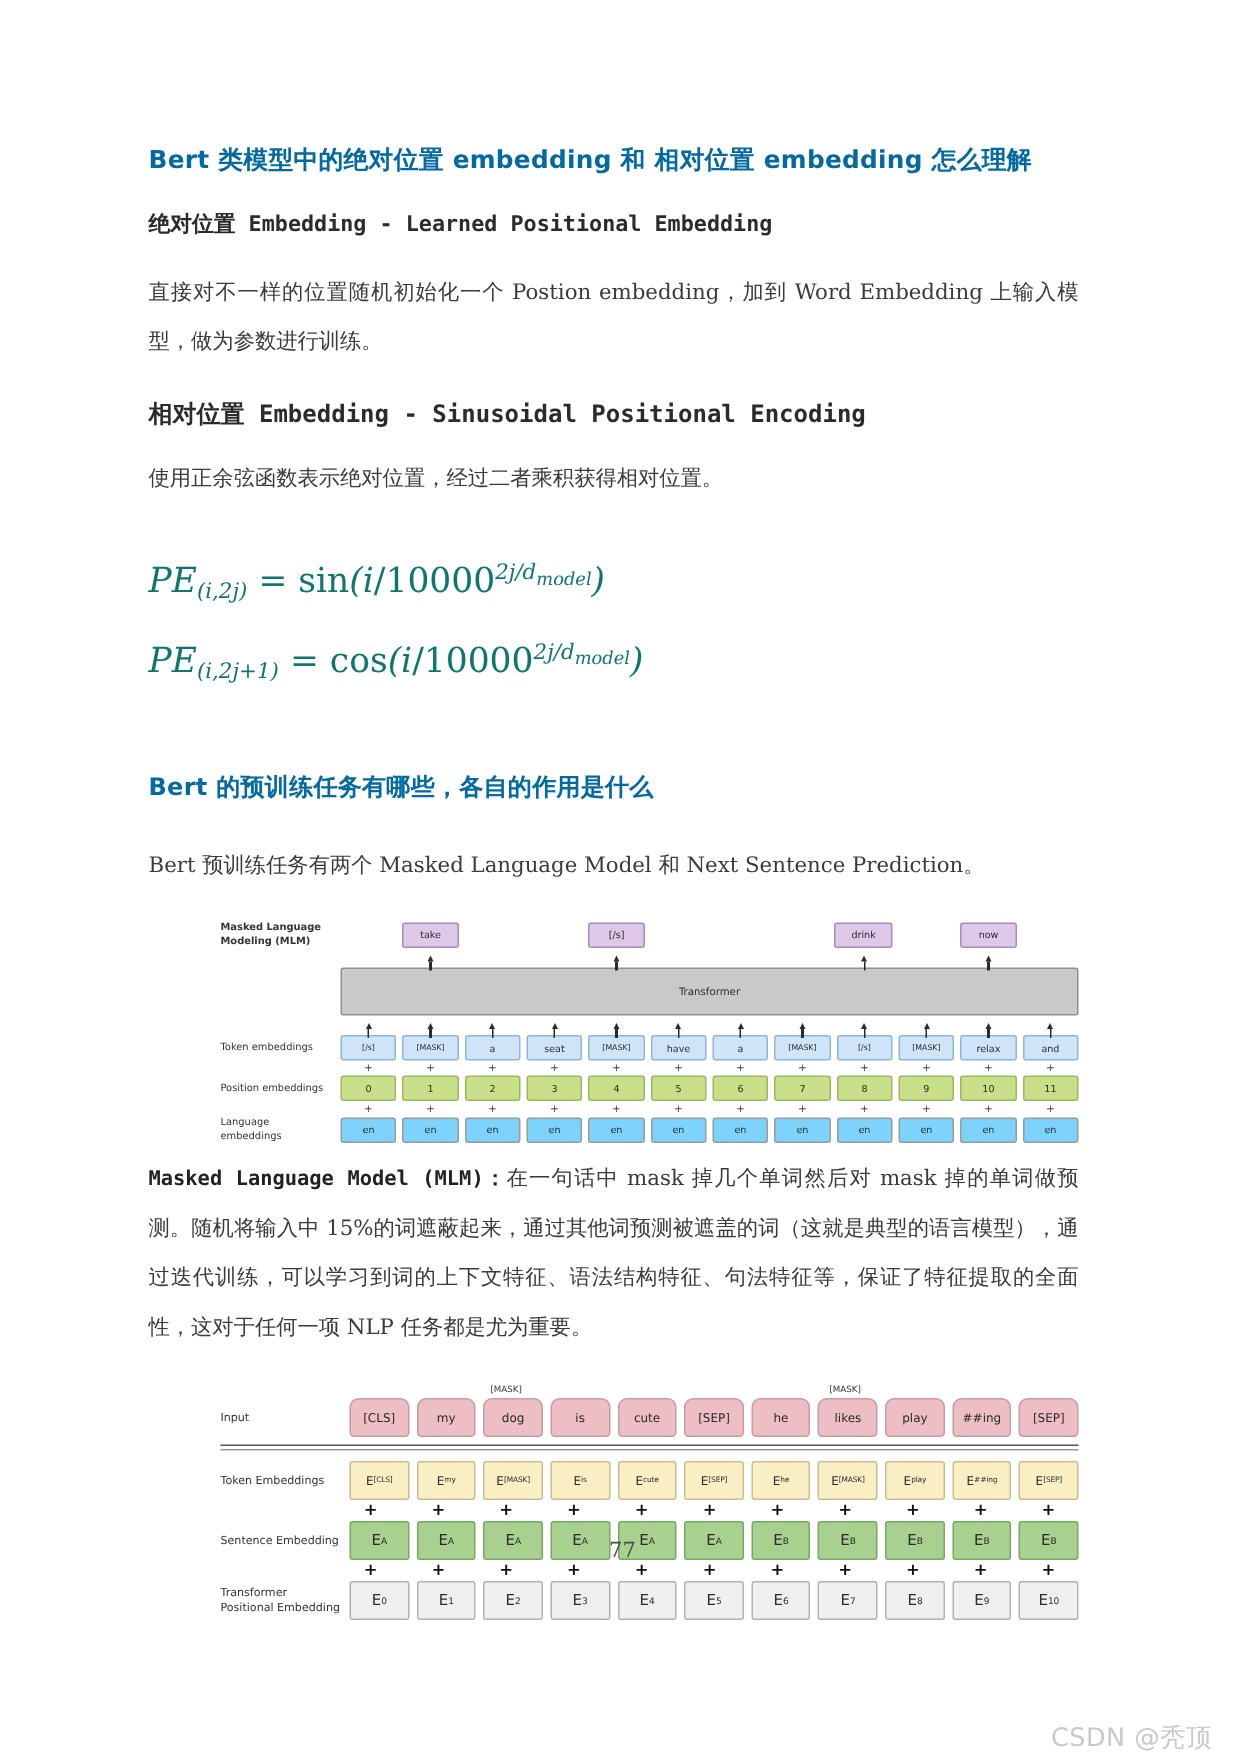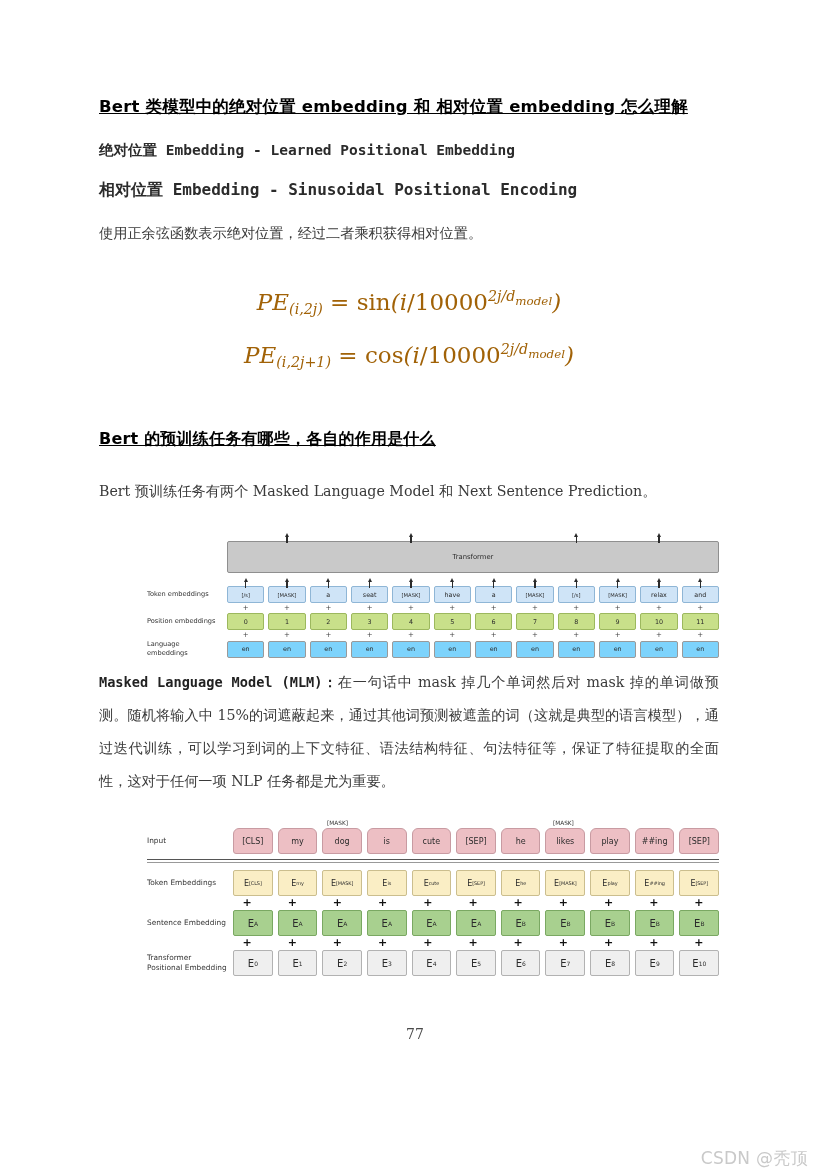--- a/index.html
+++ b/index.html
@@ -28,26 +28,25 @@
     left: 99px;
     top: 96px;
     width: 620px;
   }
 
   
   h1.doc-h1 {
     font-family: "DejaVu Sans", "Liberation Sans", sans-serif;
     font-size: 16.5px;
     font-weight: bold;
-    color: #000000;
+    color: #0369a1;
     margin: 0 0 22px 0;
     letter-spacing: 0.2px;
     line-height: 1.35;
     white-space: nowrap;
-    text-decoration: underline;
   }
   h2.doc-h2-mono {
     font-family: "DejaVu Sans Mono", "Liberation Mono", monospace;
     font-size: 14.5px;
     font-weight: bold;
     color: #2b2b2b;
     margin: 0 0 18px 0;
     line-height: 1.4;
   }
   h2.doc-h2-mono.big {
@@ -74,22 +73,21 @@
   .bold-mono {
     font-family: "DejaVu Sans Mono", "Liberation Mono", monospace;
     font-size: 13.6px;
     font-weight: bold;
     color: #222;
   }
 
   
   .formula-block {
     margin: 26px 0 46px 0;
-    text-align: center;
-    color: #a16207;
+    color: #0f766e;
   }
   .formula-line {
     font-family: "DejaVu Serif", "Liberation Serif", serif;
     font-style: italic;
     font-size: 23px;
     line-height: 40px;
     white-space: nowrap;
   }
   .formula-line .upr { font-style: normal; }
   sub.fsub, sup.fsup {
@@ -306,40 +304,60 @@
 </head>
 <body>
 
 <div class="page">
   <div class="content">
 
     <h1 class="doc-h1">Bert 类模型中的绝对位置 embedding 和 相对位置 embedding 怎么理解</h1>
 
     <h2 class="doc-h2-mono">绝对位置 Embedding - Learned Positional Embedding</h2>
 
+    <p class="doc-p">直接对不一样的位置随机初始化一个 Postion embedding，加到 Word Embedding 上输入模型，做为参数进行训练。</p>
 
     <h2 class="doc-h2-mono big">相对位置 Embedding - Sinusoidal Positional Encoding</h2>
 
     <p class="doc-p tight">使用正余弦函数表示绝对位置，经过二者乘积获得相对位置。</p>
 
     <div class="formula-block">
       <div class="formula-line">
         PE<sub class="fsub">(i,2j)</sub> <span class="upr">=</span> <span class="upr">sin</span>(i<span class="upr">/</span><span class="upr">10000</span><sup class="fsup">2j/d<sub>model</sub></sup>)
       </div>
       <div class="formula-line">
         PE<sub class="fsub">(i,2j+1)</sub> <span class="upr">=</span> <span class="upr">cos</span>(i<span class="upr">/</span><span class="upr">10000</span><sup class="fsup">2j/d<sub>model</sub></sup>)
       </div>
     </div>
 
     <h1 class="doc-h1 second">Bert 的预训练任务有哪些，各自的作用是什么</h1>
 
     <p class="doc-p nowrapline">Bert 预训练任务有两个 Masked Language Model 和 Next Sentence Prediction。</p>
 
     <div class="fig fig1">
 
+      <div class="fig-row">
+        <div class="fig-label bold">
+          <span>Masked Language Modeling (MLM)</span>
+        </div>
+        <div class="cells">
+          <div class="cell empty"></div>
+          <div class="cell purple">take</div>
+          <div class="cell empty"></div>
+          <div class="cell empty"></div>
+          <div class="cell purple">[/s]</div>
+          <div class="cell empty"></div>
+          <div class="cell empty"></div>
+          <div class="cell empty"></div>
+          <div class="cell purple">drink</div>
+          <div class="cell empty"></div>
+          <div class="cell purple">now</div>
+          <div class="cell empty"></div>
+        </div>
+      </div>
 
       <div class="fig-row arrow-row">
         <div class="fig-label"></div>
         <div class="cells">
           <div class="arrow-cell"></div>
           <div class="arrow-cell">
               <span class="uarrow"></span>
             </div>
           <div class="arrow-cell"></div>
           <div class="arrow-cell"></div>

